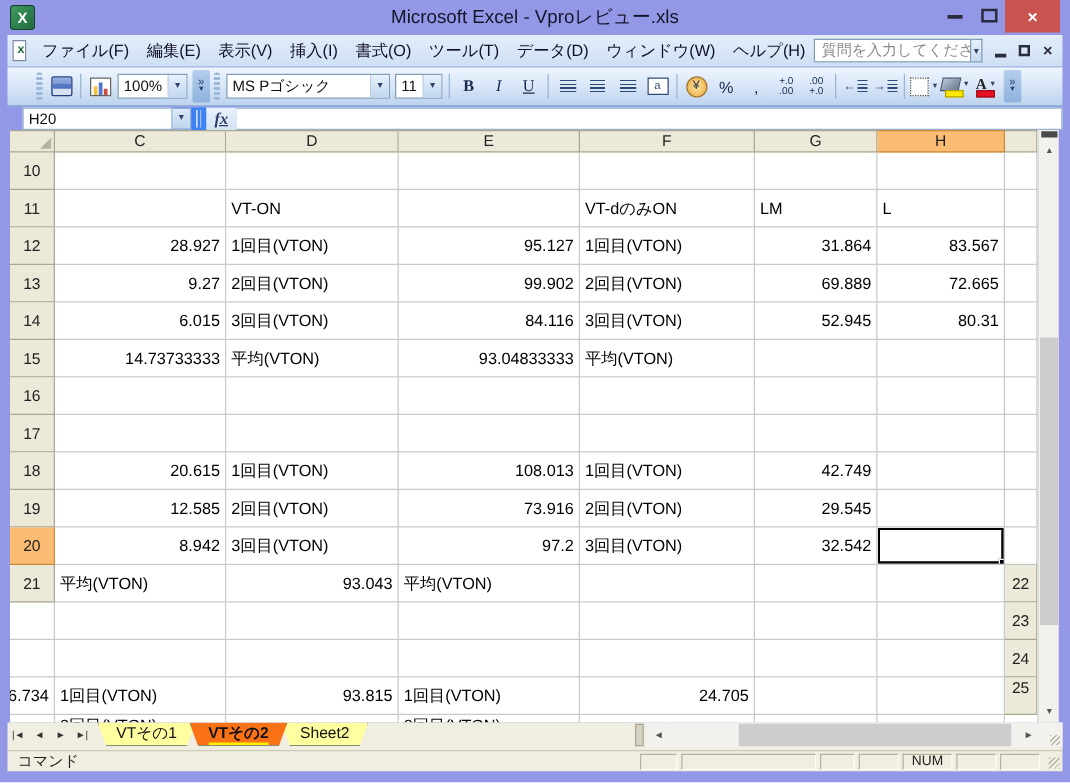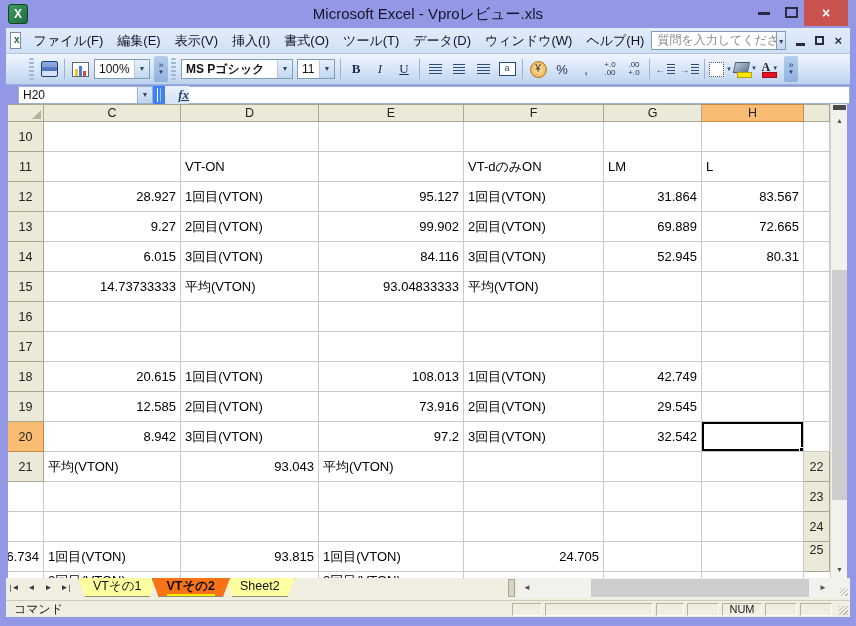--- a/index.html
+++ b/index.html
@@ -82,21 +82,21 @@
   .ic-fontcolor { padding-bottom:3px; font-weight:bold; font-family:"Liberation Serif","DejaVu Serif",serif; }
   .ic-fontcolor::before { content:"A"; font-size:12px; color:#222; line-height:11px; }
   .ic-fontcolor::after { content:""; position:absolute; left:3px; bottom:2px; width:13px; height:4px; background:#e81123; border:1px solid #9e0a16; }
 
   
   #formulabar { position:absolute; top:86px; left:6px; right:6px; height:18px; background:#3b82f6; display:flex; align-items:stretch;margin-left:12px; }
   #name-box { width:120px; background:#fff; border:1px solid #9ab0cc; font-size:12px; color:#111; padding:0 4px; line-height:16px; }
   #name-dd { width:15px; background:linear-gradient(#dce9f8,#bed4ee); border:1px solid #9ab0cc; border-left:none;
       font-size:7px; color:#33436a; text-align:center; line-height:16px; }
   #fx-sep { width:4px; height:14px; margin:2px 4px; border-left:1px solid #fff; border-right:1px solid #a9bcd4; }
-  #fx-btn { width:24px; text-align:right; font-family:"Liberation Serif","DejaVu Serif",serif; font-style:italic;
+  #fx-btn { width:24px; text-align:center; font-family:"Liberation Serif","DejaVu Serif",serif; font-style:italic;
       font-weight:bold; font-size:13px; color:#2c3e66; line-height:17px; background:linear-gradient(#eaf1fb,#d3e2f4);text-decoration:underline; }
   #formula-field { flex:1; background:#fff; border:1px solid #9ab0cc; border-left:none; }
 
   
   #grid { position:absolute; top:104px; left:8px; width:822px; height:474px; background:#fff; overflow:hidden;
       display:grid; grid-template-columns:36px 137px 138px 145px 140px 98px 102px 26px; grid-template-rows:18px repeat(16,30px); }
   .corner,.ch,.rh { background:#ece9d8; border-right:1px solid #a9a692; border-bottom:1px solid #a9a692;
       font-size:12.5px; color:#222; display:flex; align-items:center; justify-content:center; }
   .corner { border-top:1px solid #a9a692; position:relative; }
   .corner::after { content:""; position:absolute; right:2px; bottom:2px; border-left:9px solid transparent; border-bottom:9px solid #b6b3a0; }
@@ -192,21 +192,21 @@
           <span class="tb-combo-val">100%</span>
           <span class="tb-combo-arrow">▼</span>
         </span>
         <span class="tb-overflow">
           <span>»</span>
           <span class="ovf-v">▼</span>
         </span>
       </div>
     <div id="tb-fmt" style="display:flex;align-items:center;flex:1;">
         <span class="tb-grip"></span>
-        <span class="tb-combo" style="width: 112px; font-weight: bold;">
+        <span class="tb-combo" style="width: 131px;">
           <span class="tb-combo-val">MS Pゴシック</span>
           <span class="tb-combo-arrow">▼</span>
         </span>
         <span class="tb-combo" style="width: 38px;">
           <span class="tb-combo-val">11</span>
           <span class="tb-combo-arrow">▼</span>
         </span>
         <span class="tb-sep"></span>
         <span class="tb-btn b">B</span>
         <span class="tb-btn i">I</span>

